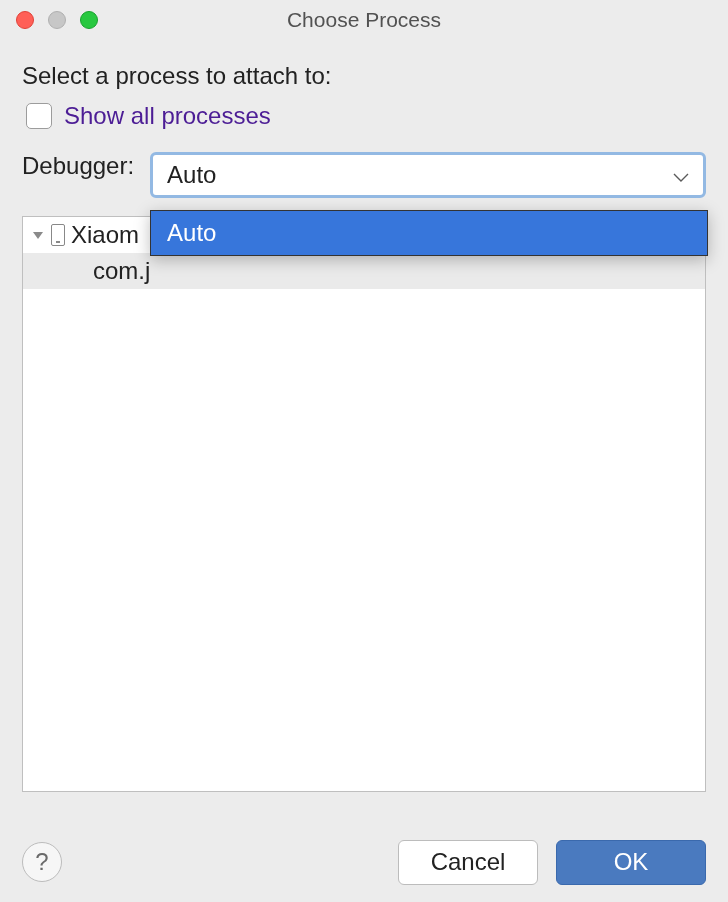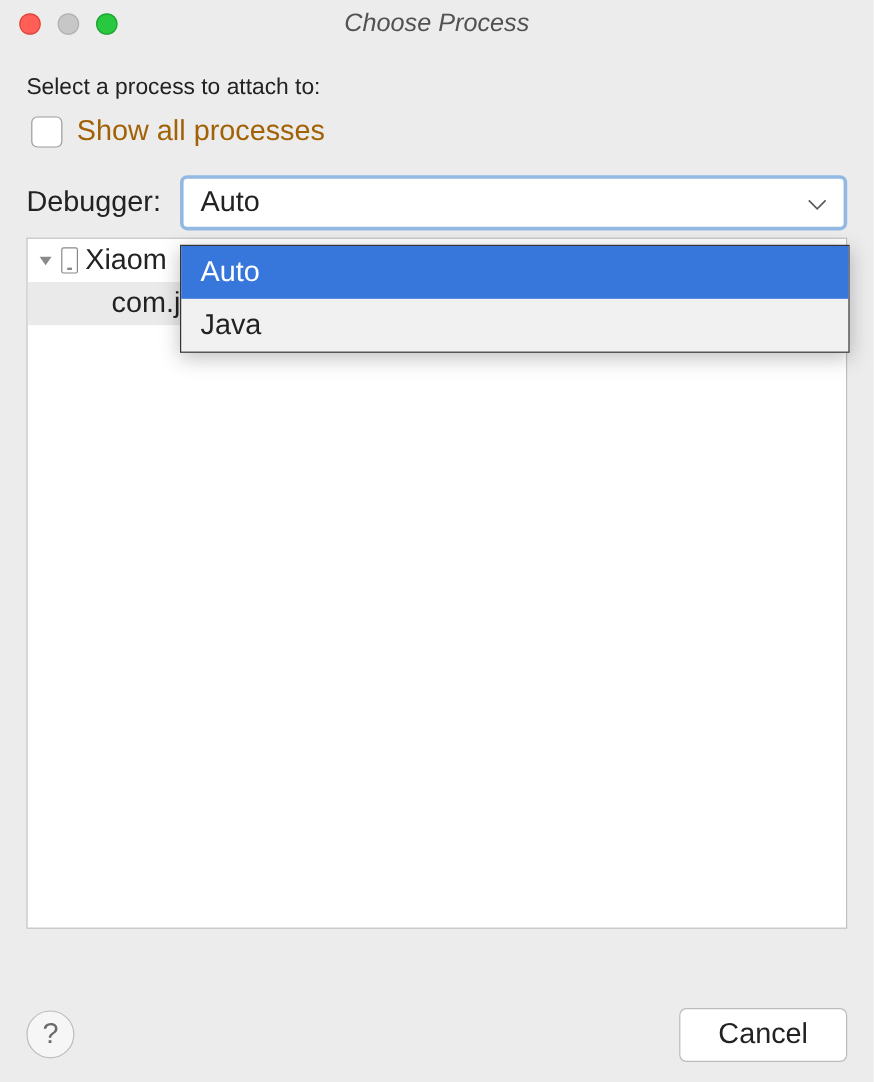--- a/index.html
+++ b/index.html
@@ -13,21 +13,20 @@
       width: 728px;
       height: 902px;
       overflow: hidden;
     }
     .titlebar {
       height: 40px;
       display: flex;
       align-items: center;
       padding: 0 16px;
       position: relative;
-      font-style: italic;
     }
     .traffic-lights {
       display: flex;
       gap: 14px;
       align-items: center;
     }
     .traffic-light {
       width: 18px;
       height: 18px;
       border-radius: 50%;
@@ -41,47 +40,46 @@
       right: 0;
       text-align: center;
       font-size: 21px;
       color: #525252;
       pointer-events: none;
     }
     .content {
       padding: 22px 22px 0 22px;
     }
     .heading {
-      font-size: 19px;
+      font-size: 24px;
       color: #222;
       margin-bottom: 12px;
     }
     .checkbox-row {
       display: flex;
       align-items: center;
       gap: 12px;
       margin-bottom: 22px;
       margin-left: 4px;
     }
     .checkbox {
       width: 26px;
       height: 26px;
       border: 1.5px solid #9c9c9c;
       border-radius: 5px;
       background: #fff;
     }
     .checkbox-label {
       font-size: 24px;
-      color: #a16207;
+      color: #4c1d95;
     }
     .debugger-row {
       display: flex;
-      align-items: center;
       gap: 16px;
-      margin-bottom: 6px;
+      margin-bottom: 18px;
       position: relative;
     }
     .debugger-label {
       font-size: 24px;
       color: #222;
     }
     .select-wrap {
       flex: 1;
       position: relative;
     }
@@ -237,21 +235,20 @@
       <div class="select-box">
         <span>Auto</span>
         <span class="select-arrow">
           <svg width="16" height="10" viewBox="0 0 16 10">
               <path d="M1 1 L8 8 L15 1" fill="none" stroke="#5a5a5a" stroke-width="1.4"></path>
             </svg>
         </span>
       </div>
       <div class="dropdown">
         <div class="dropdown-item selected">Auto</div>
-        <div class="dropdown-item">Java</div>
       </div>
     </div>
   </div>
 
   <div class="tree-panel">
     <div class="tree-row">
       <span class="disclosure">
         <svg width="14" height="14" viewBox="0 0 14 14">
             <path d="M2 4 L12 4 L7 11 Z" fill="#8a8a8a"></path>
           </svg>
@@ -266,13 +263,16 @@
 </div>
 
 <div class="footer">
   <div class="help-btn">
     <span>?</span>
   </div>
   <div class="footer-spacer"></div>
   <div class="btn btn-cancel">
     <span>Cancel</span>
   </div>
+  <div class="btn btn-ok">
+    <span>OK</span>
+  </div>
 </div>
 
 </body></html>

